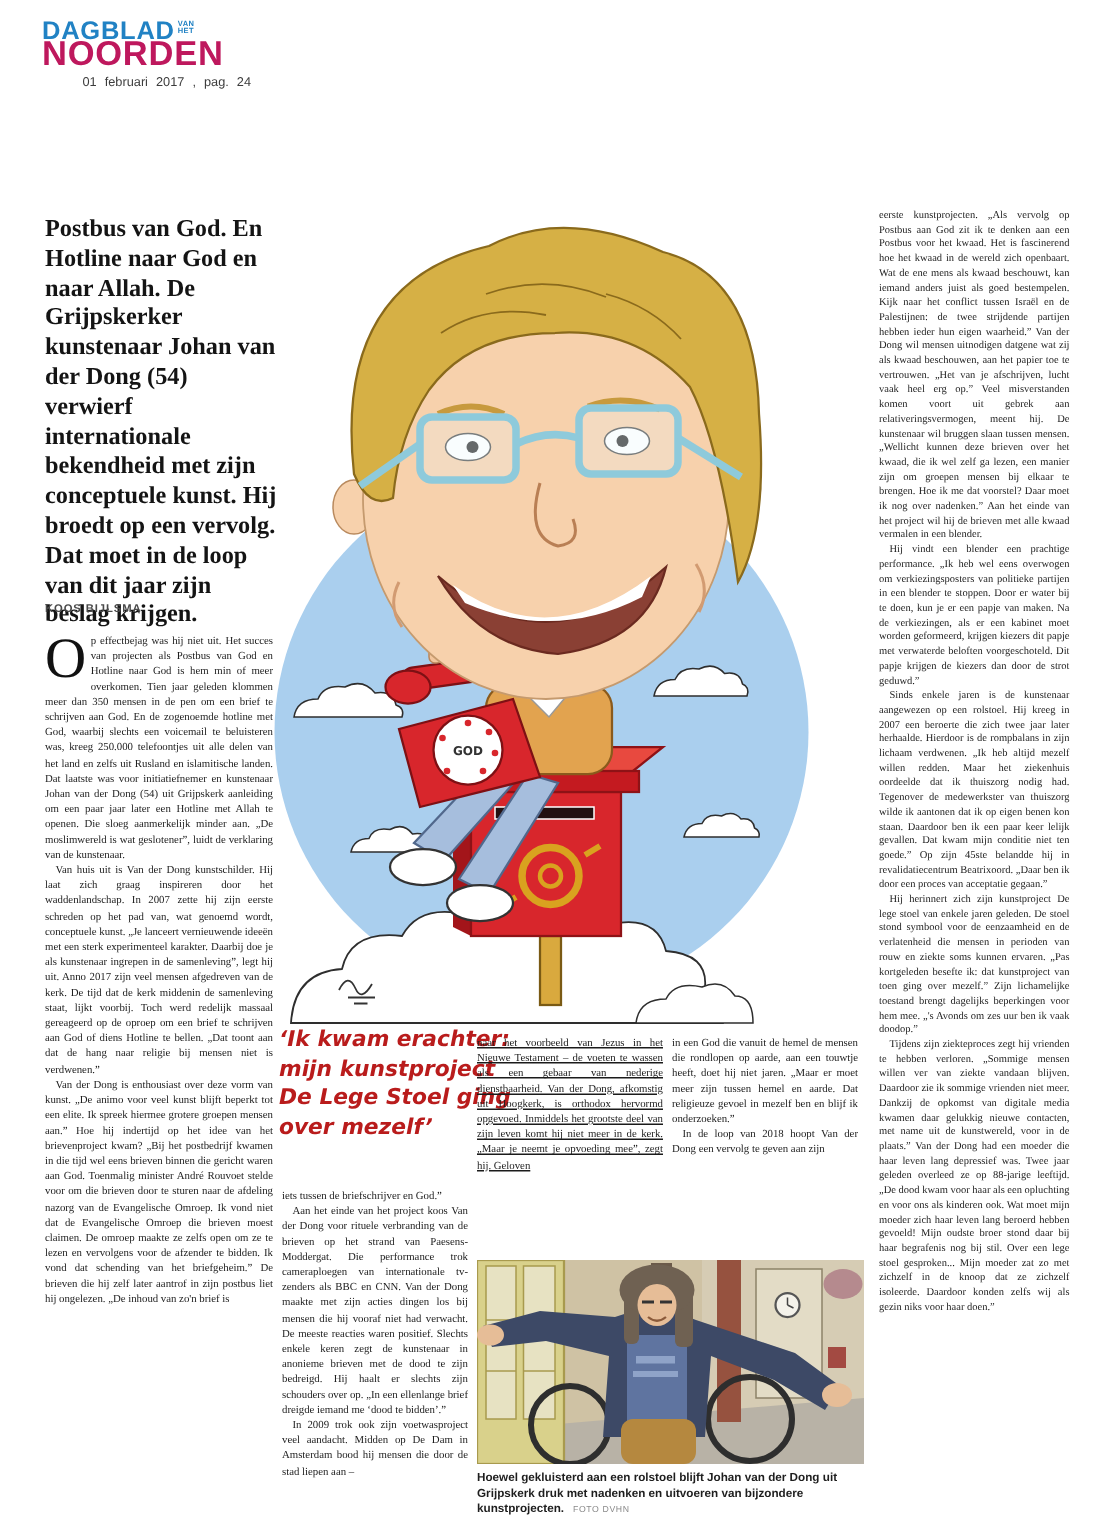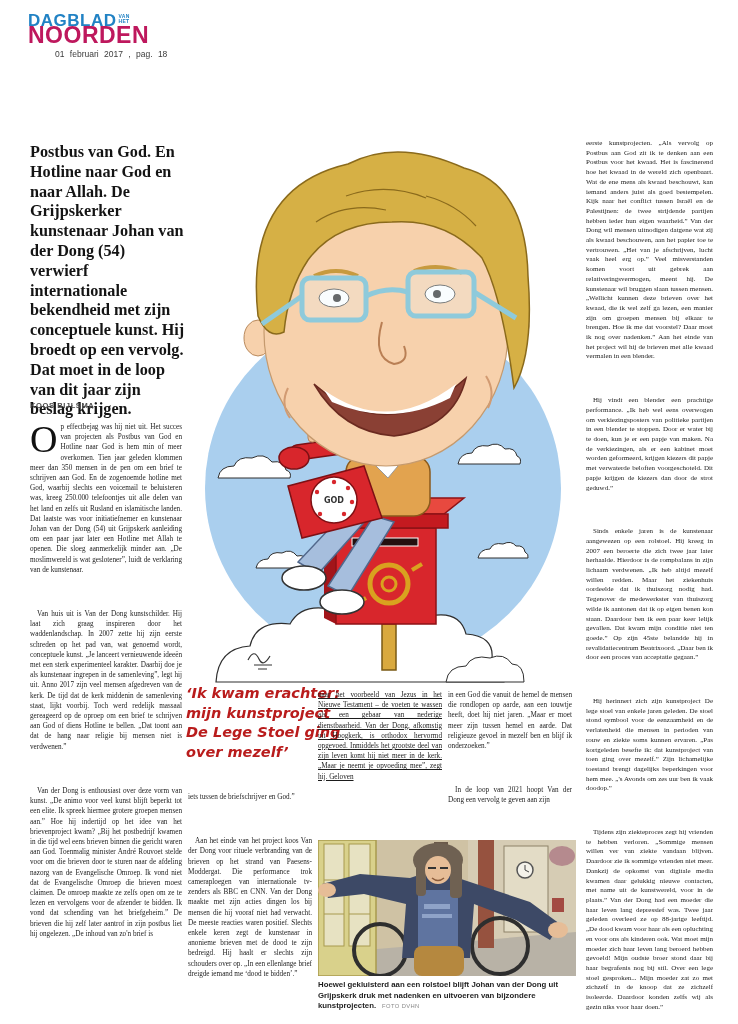--- a/index.html
+++ b/index.html
@@ -22,36 +22,36 @@
 
   
   .intro{position:absolute;left:30px;top:143px;width:156px;font-size:16.2px;line-height:19.8px;
          color:#141414;font-weight:bold;}
   .byline{position:absolute;left:30px;top:401px;font-family:"Liberation Sans",sans-serif;
           font-size:7.5px;letter-spacing:.6px;color:#4a4a4a;font-weight:bold;}
 
   
   .bodycol{position:absolute;overflow:hidden;}
   .bodycol p{margin:0;text-align:justify;font-size:7.2px;line-height:10.2px;color:#1c1c1c;}
-  .bodycol p + p{text-indent:7px;margin-top:34px;}
+  .bodycol p + p{text-indent:7px;}
   .col1{left:30px;top:422px;width:152px;height:594px;}
   .col2{left:188px;top:792px;width:124px;height:226px;}
   .col3{left:318px;top:690px;width:124px;height:106px;text-decoration:underline;}
   .col4{left:448px;top:690px;width:124px;height:118px;}
   .col5{left:586px;top:139px;width:127px;height:880px;}
   .col5 p{font-size:7px;line-height:9.7px;}
   .dropcap{float:left;font-size:38px;line-height:33px;padding:1px 3px 0 0;color:#111;}
 
   
   .pullquote{position:absolute;left:186px;top:684px;width:164px;
              font-family:"DejaVu Sans",sans-serif;font-style:italic;font-weight:bold;
              font-size:14.5px;line-height:19.5px;color:#b91c1c;}
 
   
-  .caricature{position:absolute;left:196px;top:126px;width:392px;height:562px;}
+  .caricature{position:absolute;left:174px;top:126px;width:392px;height:562px;}
   .photo{position:absolute;left:318px;top:840px;width:258px;height:136px;}
 
   
   .caption{position:absolute;left:318px;top:980px;width:258px;
            font-family:"Liberation Sans",sans-serif;font-size:7.8px;font-weight:bold;
            line-height:10.5px;color:#1e1e1e;text-align:left;}
   .credit{font-size:5.8px;font-weight:normal;color:#8a8a8a;letter-spacing:.4px;margin-left:6px;}
 </style>
 </head>
 <body>
@@ -61,21 +61,21 @@
   <div class="masthead">
     <div class="mh-row">
       <span class="mh-word1">DAGBLAD</span>
       <span class="mh-tag">
         <span>VAN</span>
         <span>HET</span>
       </span>
     </div>
     <div class="mh-word2">NOORDEN</div>
   </div>
-  <div class="dateline">01 februari 2017 , pag. 18</div>
+  <div class="dateline">01 februari 2017 , pag. 24</div>
 
 
   <div class="intro">Postbus van God. En Hotline naar God en naar Allah. De Grijpskerker kunstenaar Johan van der Dong (54) verwierf internationale bekendheid met zijn conceptuele kunst. Hij broedt op een vervolg. Dat moet in de loop van dit jaar zijn beslag krijgen.</div>
   <div class="byline">KOOS BIJLSMA</div>
 
   <div class="bodycol col1">
     <p><span class="dropcap">O</span><span>p effectbejag was hij niet uit. Het succes van projecten als Postbus van God en Hotline naar God is hem min of meer overkomen. Tien jaar geleden klommen meer dan 350 mensen in de pen om een brief te schrijven aan God. En de zogenoemde hotline met God, waarbij slechts een voicemail te beluisteren was, kreeg 250.000 telefoontjes uit alle delen van het land en zelfs uit Rusland en islamitische landen. Dat laatste was voor initiatiefnemer en kunstenaar Johan van der Dong (54) uit Grijpskerk aanleiding om een paar jaar later een Hotline met Allah te openen. Die sloeg aanmerkelijk minder aan. „De moslimwereld is wat geslotener”, luidt de verklaring van de kunstenaar.</span></p>
     <p>Van huis uit is Van der Dong kunstschilder. Hij laat zich graag inspireren door het waddenlandschap. In 2007 zette hij zijn eerste schreden op het pad van, wat genoemd wordt, conceptuele kunst. „Je lanceert vernieuwende ideeën met een sterk experimenteel karakter. Daarbij doe je als kunstenaar ingrepen in de samenleving”, legt hij uit. Anno 2017 zijn veel mensen afgedreven van de kerk. De tijd dat de kerk middenin de samenleving staat, lijkt voorbij. Toch werd redelijk massaal gereageerd op de oproep om een brief te schrijven aan God of diens Hotline te bellen. „Dat toont aan dat de hang naar religie bij mensen niet is verdwenen.”</p>
     <p>Van der Dong is enthousiast over deze vorm van kunst. „De animo voor veel kunst blijft beperkt tot een elite. Ik spreek hiermee grotere groepen mensen aan.” Hoe hij indertijd op het idee van het brievenproject kwam? „Bij het postbedrijf kwamen in die tijd wel eens brieven binnen die gericht waren aan God. Toenmalig minister André Rouvoet stelde voor om die brieven door te sturen naar de afdeling nazorg van de Evangelische Omroep. Ik vond niet dat de Evangelische Omroep die brieven moest claimen. De omroep maakte ze zelfs open om ze te lezen en vervolgens voor de afzender te bidden. Ik vond dat schending van het briefgeheim.” De brieven die hij zelf later aantrof in zijn postbus liet hij ongelezen. „De inhoud van zo'n brief is</p>
   </div>
@@ -169,27 +169,28 @@
 
       <path d="M52,534 q6,-12 11,-1 q4,9 11,-3 m-16,9 h18 m-14,4 h9" stroke="#333333" stroke-width="1.2" fill="none"></path>
     </svg>
   </div>
 
   <div class="pullquote">‘Ik kwam erachter: mijn kunstproject De Lege Stoel ging over mezelf’</div>
 
   <div class="bodycol col2">
     <p>iets tussen de briefschrijver en God.”</p>
     <p>Aan het einde van het project koos Van der Dong voor rituele verbranding van de brieven op het strand van Paesens-Moddergat. Die performance trok cameraploegen van internationale tv-zenders als BBC en CNN. Van der Dong maakte met zijn acties dingen los bij mensen die hij vooraf niet had verwacht. De meeste reacties waren positief. Slechts enkele keren zegt de kunstenaar in anonieme brieven met de dood te zijn bedreigd. Hij haalt er slechts zijn schouders over op. „In een ellenlange brief dreigde iemand me ‘dood te bidden’.”</p>
+    <p>In 2009 trok ook zijn voetwasproject veel aandacht. Midden op De Dam in Amsterdam bood hij mensen die door de stad liepen aan –</p>
   </div>
   <div class="bodycol col3">
     <p>naar het voorbeeld van Jezus in het Nieuwe Testament – de voeten te wassen als een gebaar van nederige dienstbaarheid. Van der Dong, afkomstig uit Hoogkerk, is orthodox hervormd opgevoed. Inmiddels het grootste deel van zijn leven komt hij niet meer in de kerk. „Maar je neemt je opvoeding mee”, zegt hij. Geloven</p>
   </div>
   <div class="bodycol col4">
     <p>in een God die vanuit de hemel de mensen die rondlopen op aarde, aan een touwtje heeft, doet hij niet jaren. „Maar er moet meer zijn tussen hemel en aarde. Dat religieuze gevoel in mezelf ben en blijf ik onderzoeken.”</p>
-    <p>In de loop van 2021 hoopt Van der Dong een vervolg te geven aan zijn</p>
+    <p>In de loop van 2018 hoopt Van der Dong een vervolg te geven aan zijn</p>
   </div>
   <div class="bodycol col5">
     <p>eerste kunstprojecten. „Als vervolg op Postbus aan God zit ik te denken aan een Postbus voor het kwaad. Het is fascinerend hoe het kwaad in de wereld zich openbaart. Wat de ene mens als kwaad beschouwt, kan iemand anders juist als goed bestempelen. Kijk naar het conflict tussen Israël en de Palestijnen: de twee strijdende partijen hebben ieder hun eigen waarheid.” Van der Dong wil mensen uitnodigen datgene wat zij als kwaad beschouwen, aan het papier toe te vertrouwen. „Het van je afschrijven, lucht vaak heel erg op.” Veel misverstanden komen voort uit gebrek aan relativeringsvermogen, meent hij. De kunstenaar wil bruggen slaan tussen mensen. „Wellicht kunnen deze brieven over het kwaad, die ik wel zelf ga lezen, een manier zijn om groepen mensen bij elkaar te brengen. Hoe ik me dat voorstel? Daar moet ik nog over nadenken.” Aan het einde van het project wil hij de brieven met alle kwaad vermalen in een blender.</p>
     <p>Hij vindt een blender een prachtige performance. „Ik heb wel eens overwogen om verkiezingsposters van politieke partijen in een blender te stoppen. Door er water bij te doen, kun je er een papje van maken. Na de verkiezingen, als er een kabinet moet worden geformeerd, krijgen kiezers dit papje met verwaterde beloften voorgeschoteld. Dit papje krijgen de kiezers dan door de strot geduwd.”</p>
     <p>Sinds enkele jaren is de kunstenaar aangewezen op een rolstoel. Hij kreeg in 2007 een beroerte die zich twee jaar later herhaalde. Hierdoor is de rompbalans in zijn lichaam verdwenen. „Ik heb altijd mezelf willen redden. Maar het ziekenhuis oordeelde dat ik thuiszorg nodig had. Tegenover de medewerkster van thuiszorg wilde ik aantonen dat ik op eigen benen kon staan. Daardoor ben ik een paar keer lelijk gevallen. Dat kwam mijn conditie niet ten goede.” Op zijn 45ste belandde hij in revalidatiecentrum Beatrixoord. „Daar ben ik door een proces van acceptatie gegaan.”</p>
     <p>Hij herinnert zich zijn kunstproject De lege stoel van enkele jaren geleden. De stoel stond symbool voor de eenzaamheid en de verlatenheid die mensen in perioden van rouw en ziekte soms kunnen ervaren. „Pas kortgeleden besefte ik: dat kunstproject van toen ging over mezelf.” Zijn lichamelijke toestand brengt dagelijks beperkingen voor hem mee. „'s Avonds om zes uur ben ik vaak doodop.”</p>
     <p>Tijdens zijn ziekteproces zegt hij vrienden te hebben verloren. „Sommige mensen willen ver van ziekte vandaan blijven. Daardoor zie ik sommige vrienden niet meer. Dankzij de opkomst van digitale media kwamen daar gelukkig nieuwe contacten, met name uit de kunstwereld, voor in de plaats.” Van der Dong had een moeder die haar leven lang depressief was. Twee jaar geleden overleed ze op 88-jarige leeftijd. „De dood kwam voor haar als een opluchting en voor ons als kinderen ook. Wat moet mijn moeder zich haar leven lang beroerd hebben gevoeld! Mijn oudste broer stond daar bij haar begrafenis nog bij stil. Over een lege stoel gesproken... Mijn moeder zat zo met zichzelf in de knoop dat ze zichzelf isoleerde. Daardoor konden zelfs wij als gezin niks voor haar doen.”</p>
   </div>
 
   <div class="photo">

